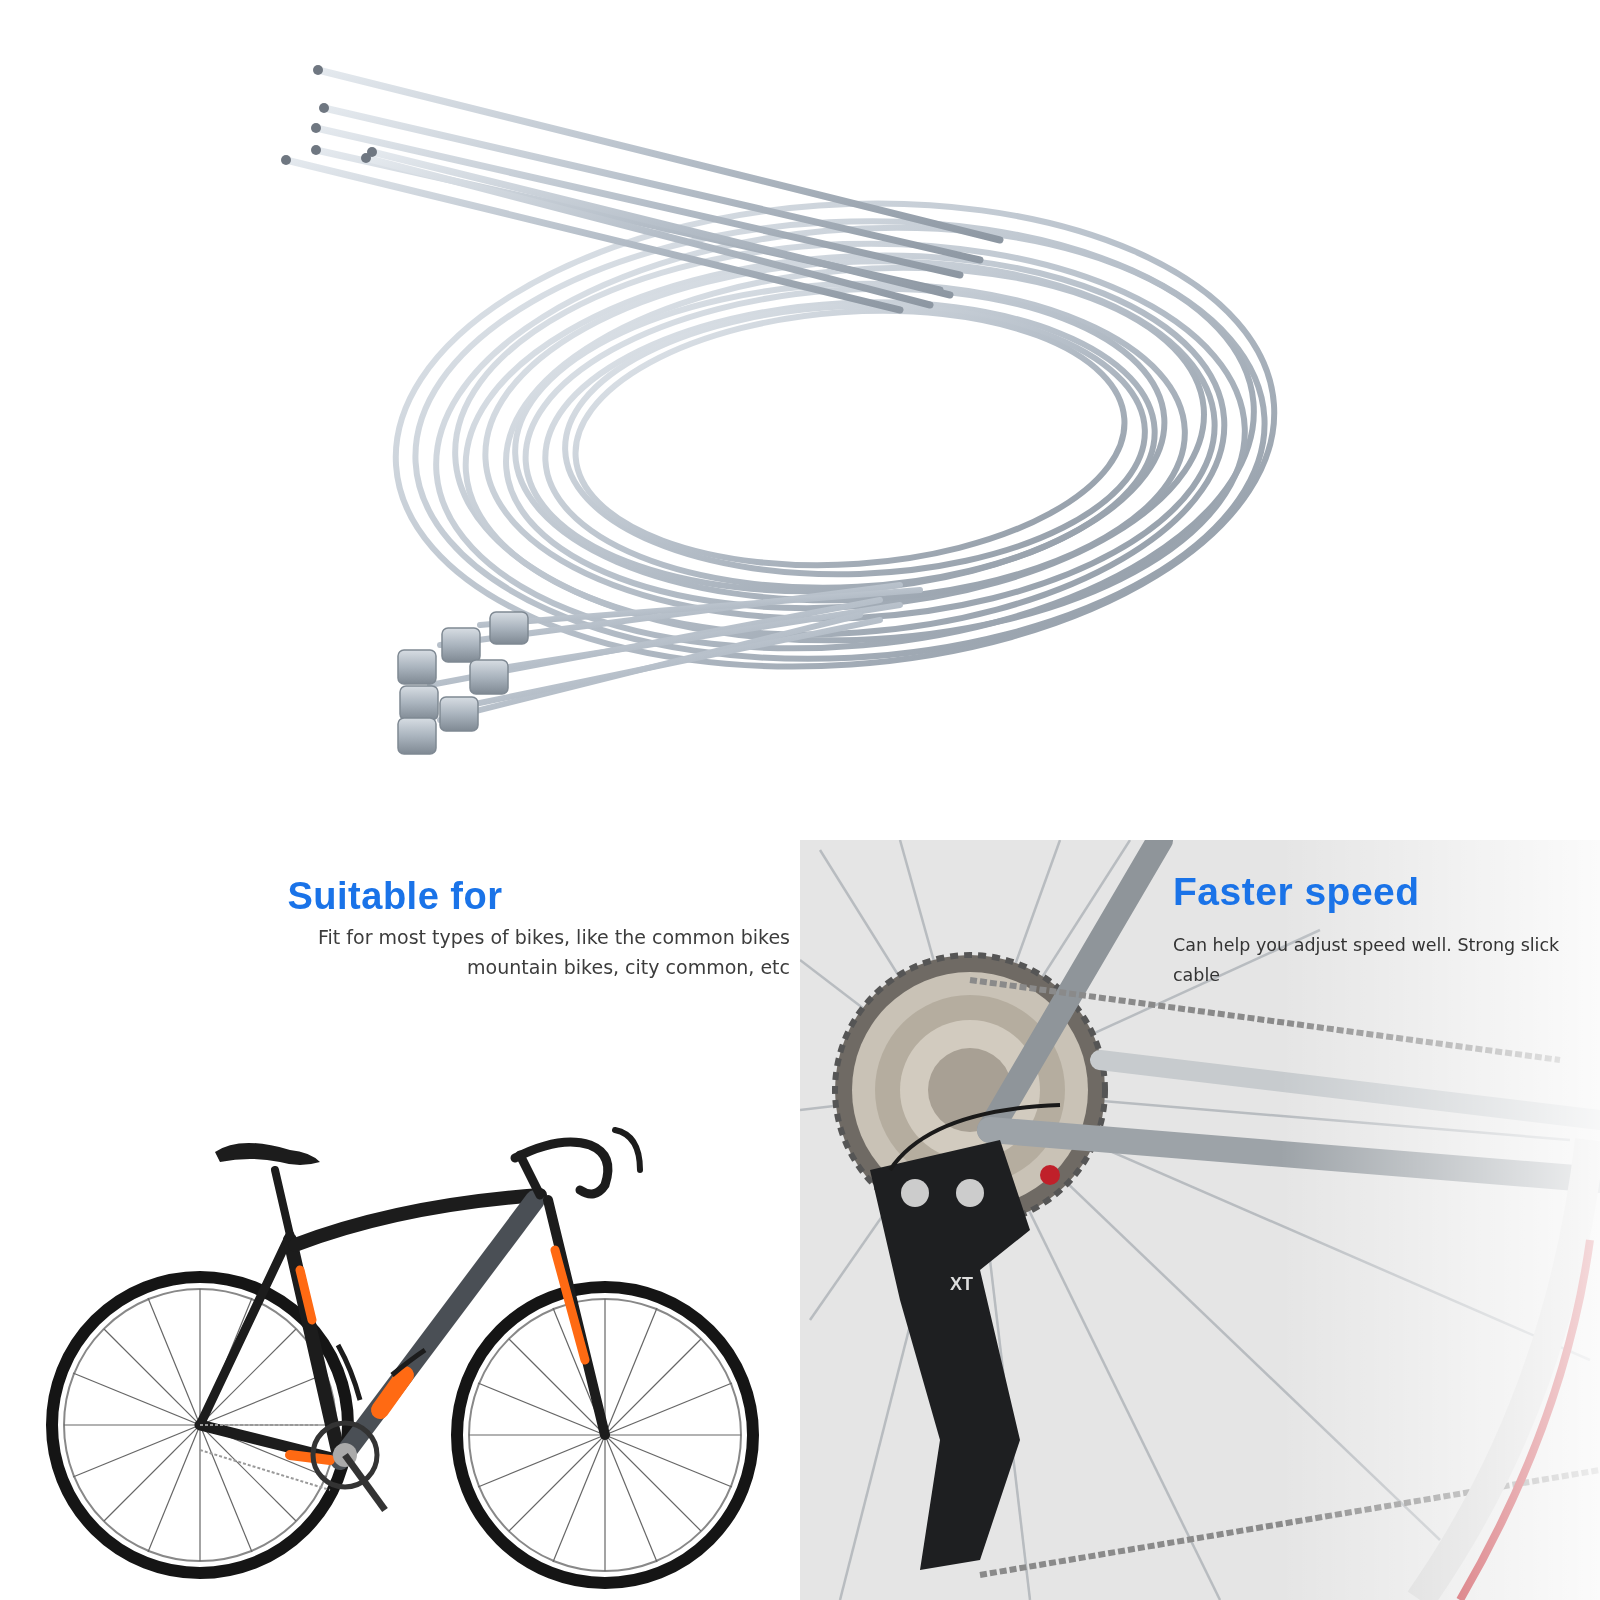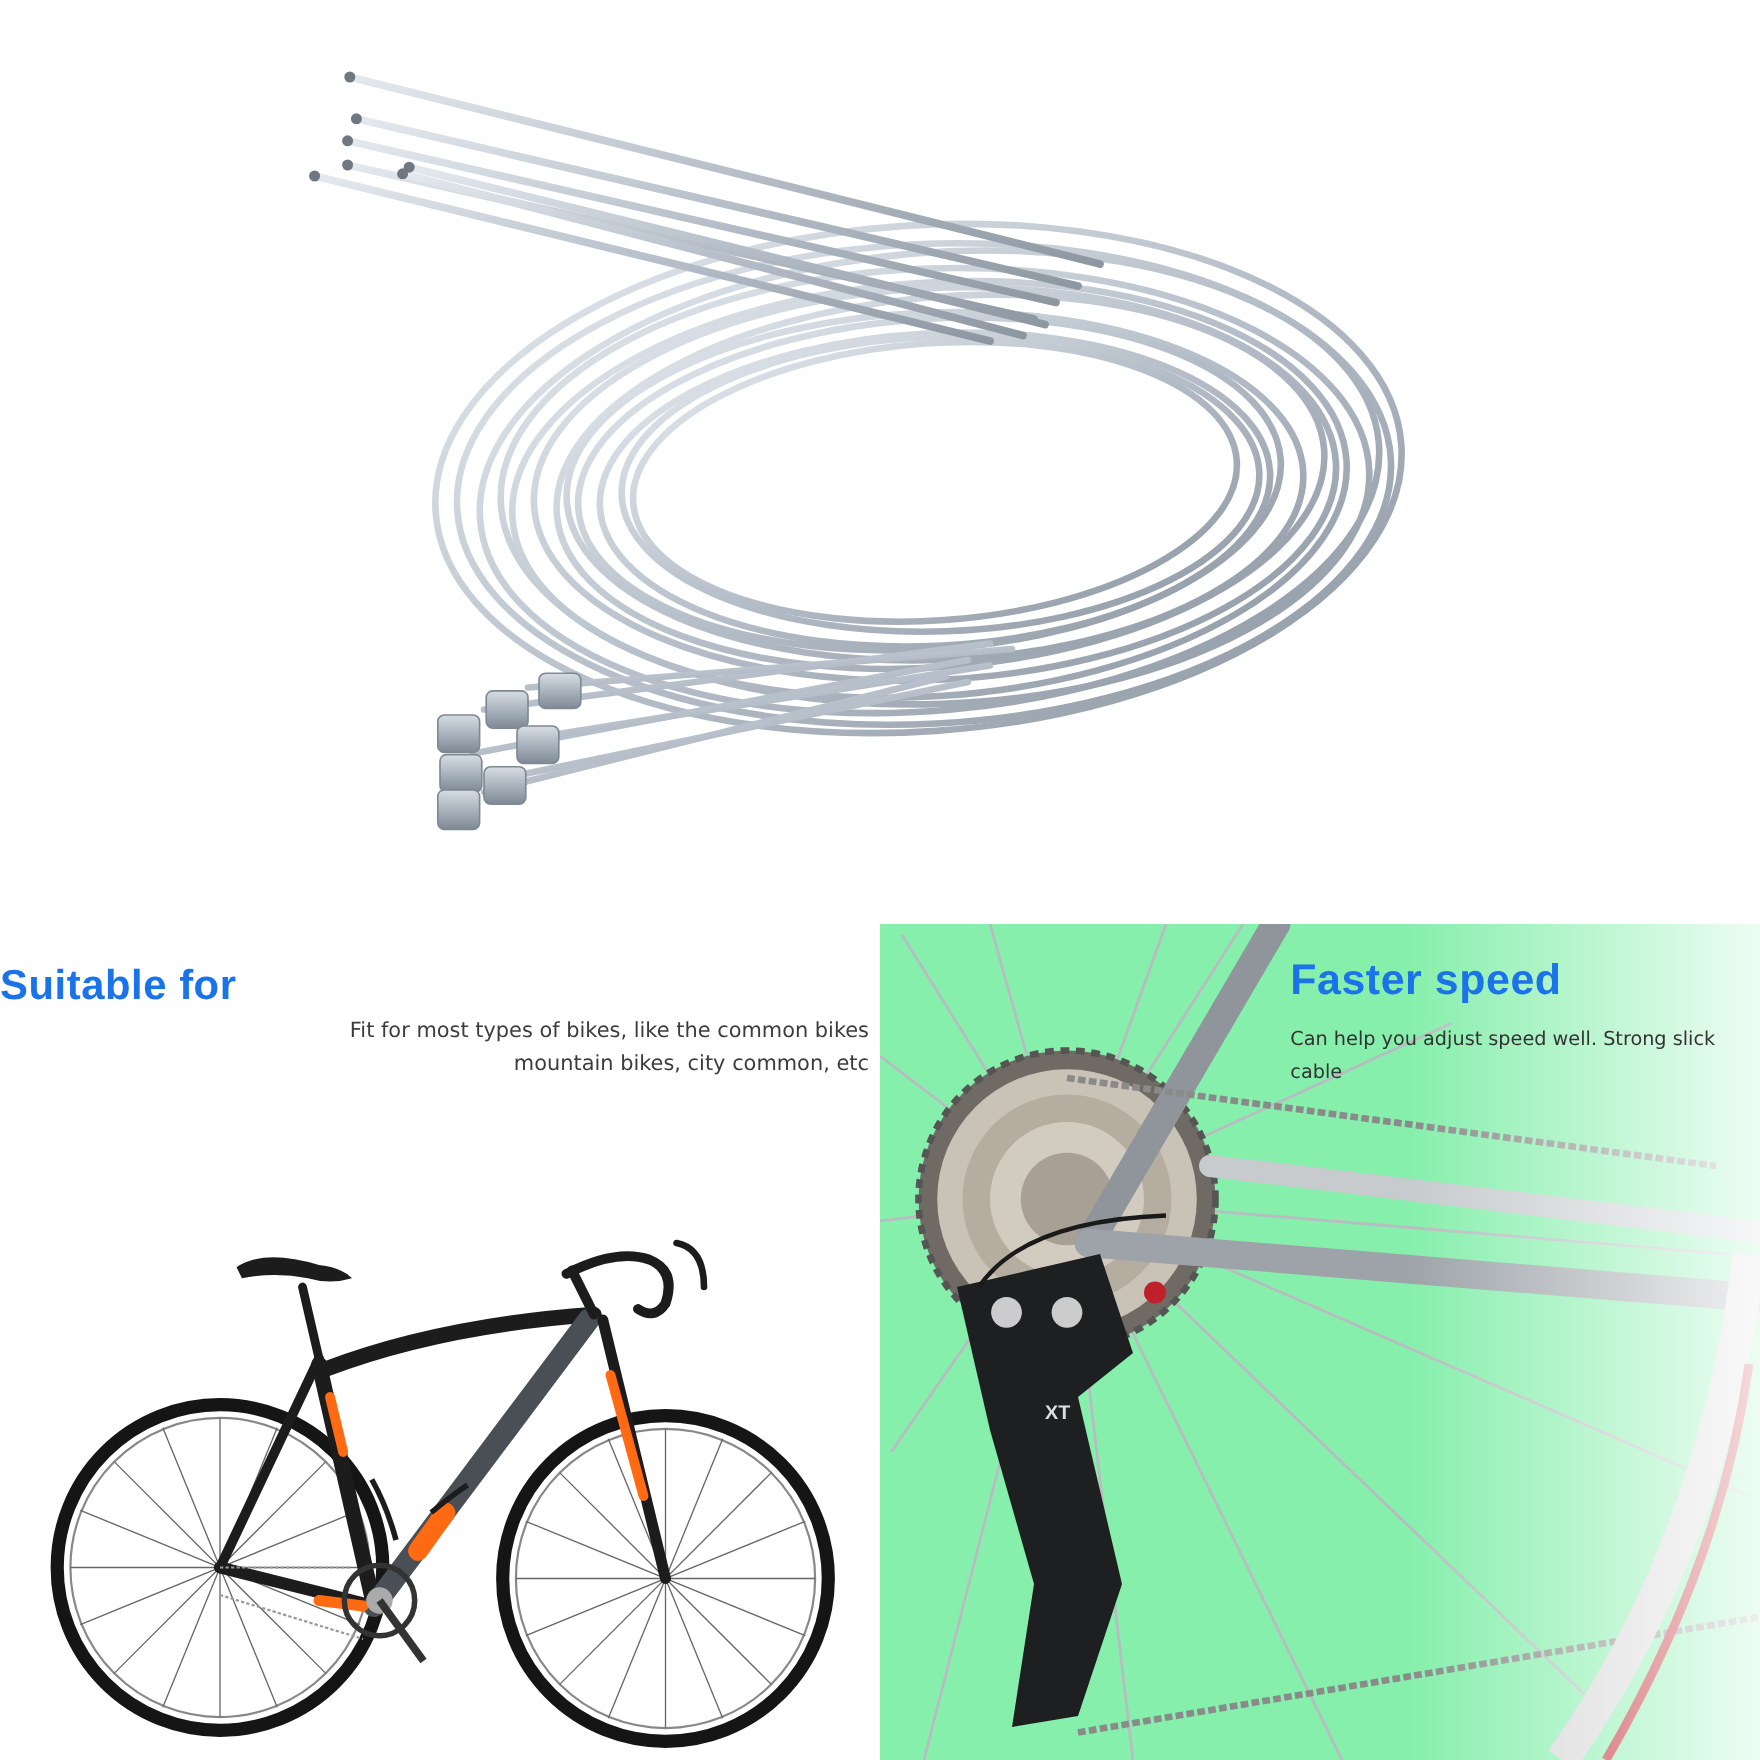--- a/index.html
+++ b/index.html
@@ -1,23 +1,23 @@
 <!DOCTYPE html>
 <html><head>
   <meta charset="utf-8">
   <style>
     html, body { margin: 0; padding: 0; background: #ffffff; }
     body { width: 1600px; height: 1600px; position: relative; overflow: hidden; font-family: "Liberation Sans", sans-serif; }
     .panel { position: absolute; overflow: hidden; }
     #top-panel { left: 0; top: 0; width: 1600px; height: 800px; background: #ffffff; }
     #left-panel { left: 0; top: 800px; width: 800px; height: 800px; background: #ffffff; }
-    #right-panel { left: 800px; top: 840px; width: 800px; height: 760px; background: #86efac; }
+    #right-panel { left: 800px; top: 840px; width: 800px; height: 760px; background: #e5e5e5; }
     .headline { position: absolute; color: #1a73e8; font-weight: bold; font-family: "Liberation Sans", sans-serif; letter-spacing: 0.5px; }
     .subtext { position: absolute; color: #3c3c3c; font-family: "DejaVu Sans", sans-serif; font-size: 19px; line-height: 30px; }
-    #suitable-title { left: 0; width: 790px; text-align: left; top: 75px; font-size: 38px; }
+    #suitable-title { left: 0; width: 790px; text-align: center; top: 75px; font-size: 38px; }
     #suitable-desc { left: 0; width: 790px; text-align: right; top: 122px; }
     #speed-title { left: 373px; top: 30px; font-size: 39px; z-index: 3; }
     #speed-desc { left: 373px; top: 76px; font-size: 17.5px; line-height: 30px; z-index: 3; color: #333; margin-top: 14px; }
     svg { position: absolute; left: 0; top: 0; }
   </style>
 </head>
 <body>
 
 <div id="top-panel" class="panel">
   <svg width="1600" height="800" viewBox="0 0 1600 800">

